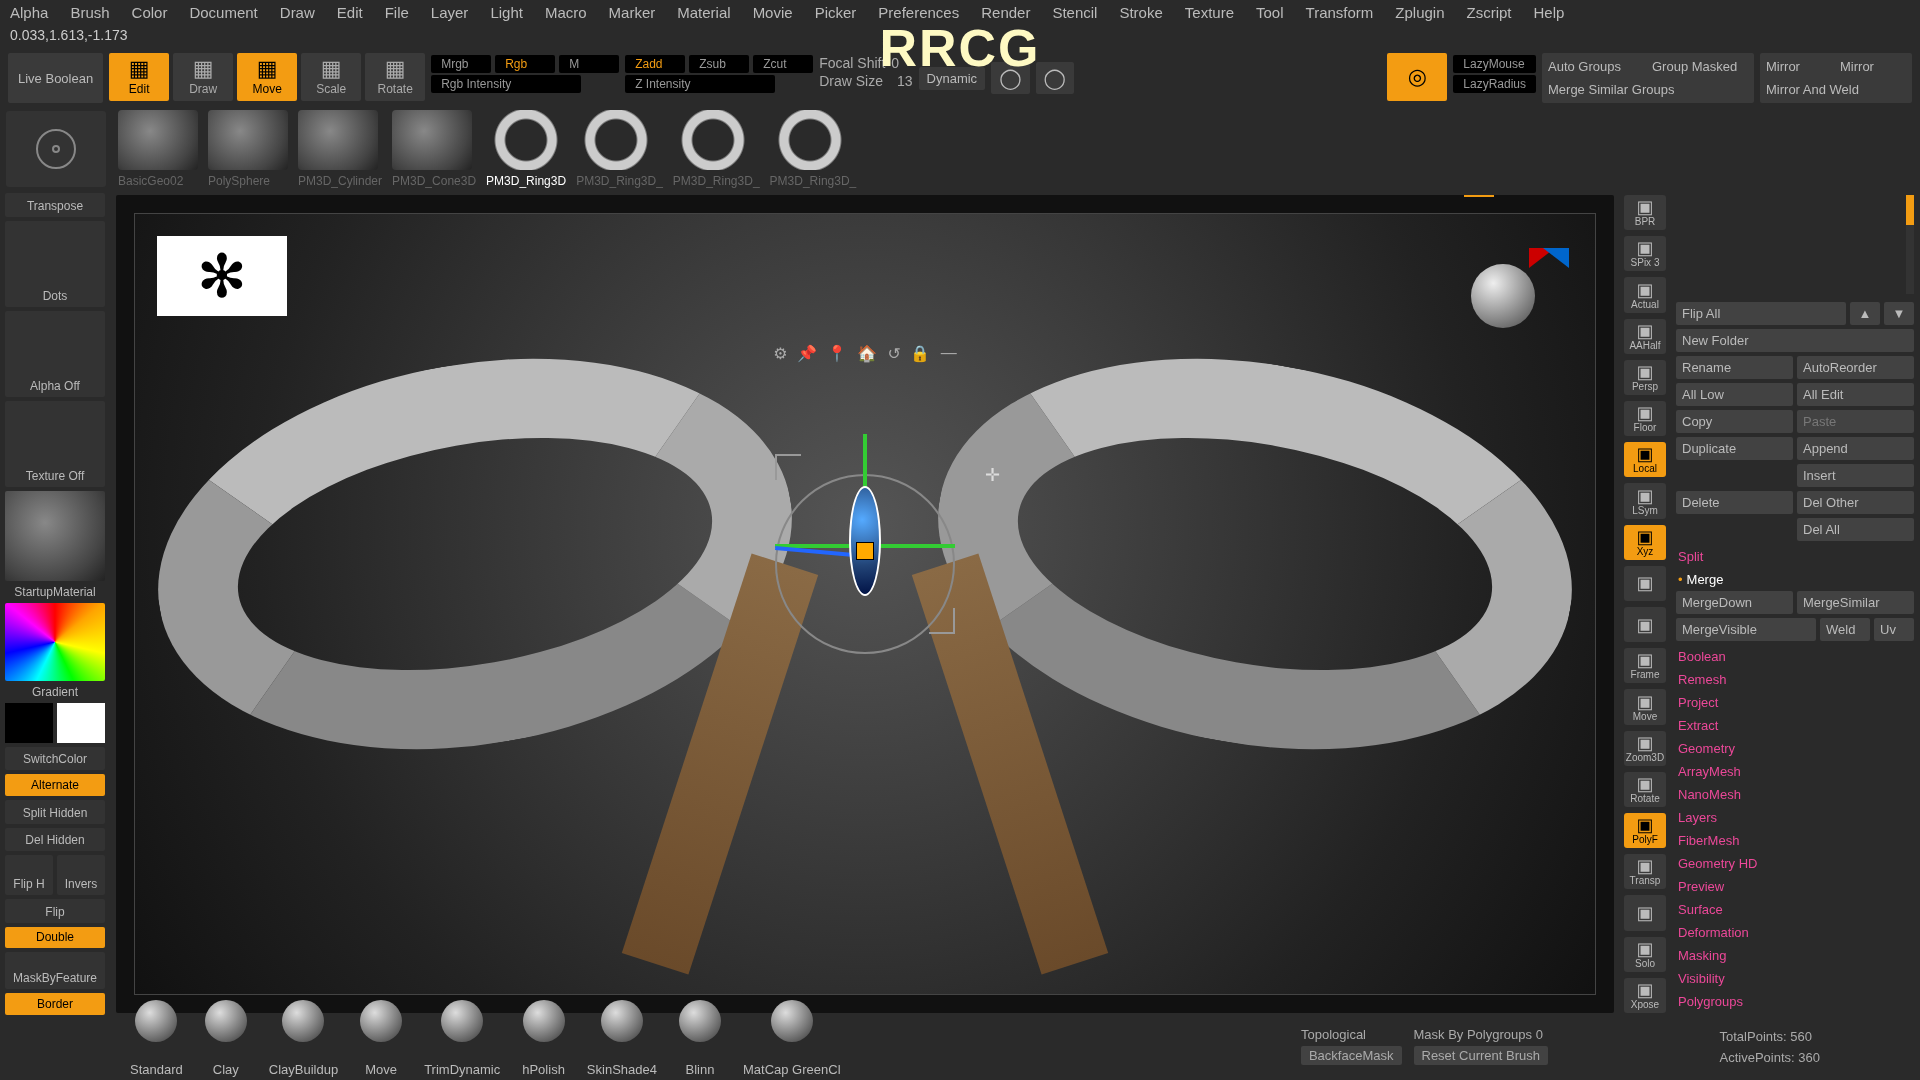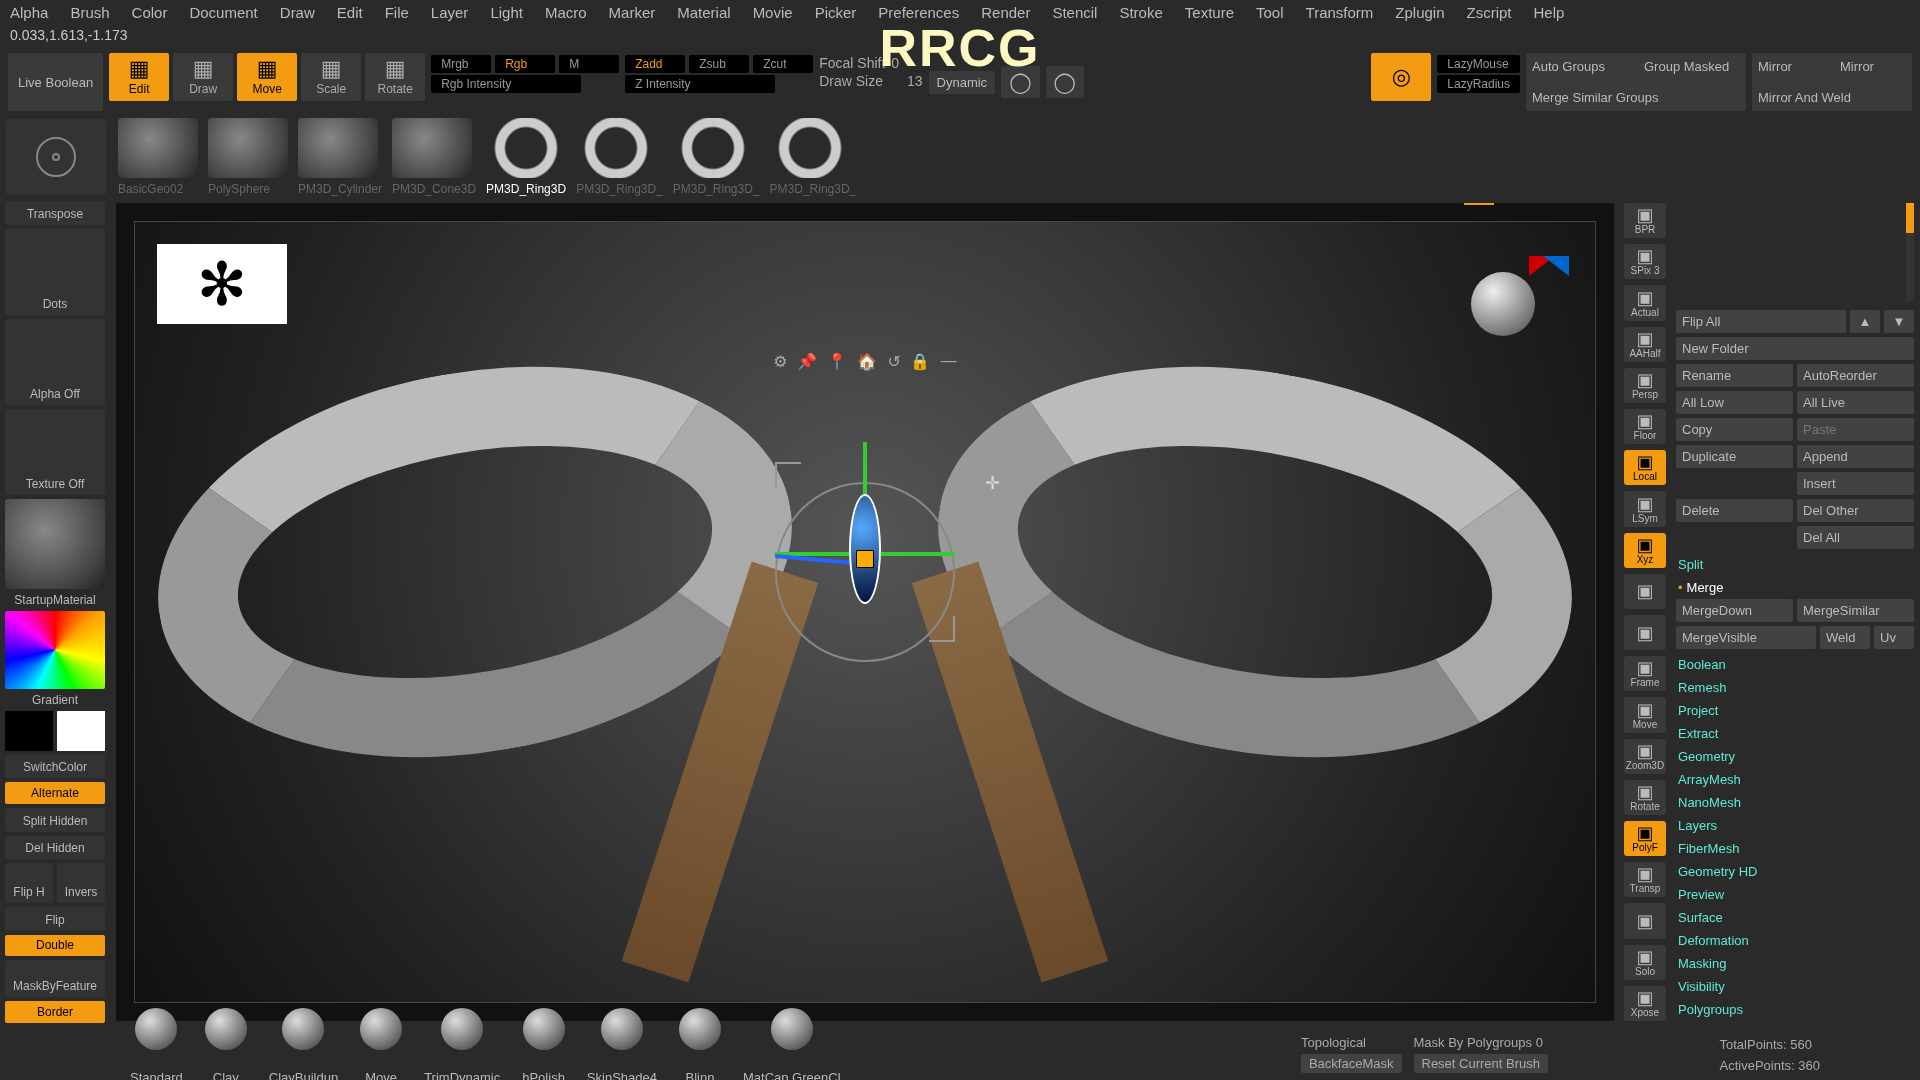--- a/index.html
+++ b/index.html
@@ -17,21 +17,21 @@
 .tb-icon { width: 60px; height: 48px; background: #3a3a3a; display: flex; flex-direction: column; align-items: center; justify-content: center; border-radius: 2px; cursor: pointer; }
 .tb-icon.active { background: #f39c12; color: #000; }
 .tb-icon .glyph { font-size: 22px; line-height: 1; }
 .tb-icon .lbl { font-size: 12px; margin-top: 2px; }
 .spacer { flex: 1; }
 .logo-rrcg { color: #fef9c3; font-size: 52px; font-weight: bold; letter-spacing: 2px; position: absolute; left: 50%; transform: translateX(-50%); top: 18px; z-index: 0; pointer-events: none; }
 .slider-block { display: flex; flex-direction: column; gap: 2px; margin-top: 2px; }
 .slider-row { display: flex; gap: 4px; }
 .slider-lbl { background: #000000; color: #999; font-size: 12px; padding: 2px 10px; border-radius: 2px; min-width: 60px; }
 .slider-lbl.orange { color: #f39c12; }
-.group-box { background: #3a3a3a; display: grid; grid-template-columns: repeat(2,100px); gap: 12px; padding: 4px; border-radius: 2px; }
+.group-box { background: #3a3a3a; display: grid; grid-template-columns: repeat(2,100px); gap: 4px; padding: 4px; border-radius: 2px; }
 .group-box div { font-size: 13px; color: #bbb; padding: 2px; }
 
 
 .subtools-row { display: flex; align-items: center; gap: 10px; padding-left: 118px; height: 80px; }
 .subtool-item { display:flex; flex-direction:column; gap:4px; cursor:pointer; }
 .subtool-thumb { width: 80px; height: 60px; background: radial-gradient(circle at 40% 35%, #888 0%, #444 70%, #222 100%); border-radius: 4px; }
 .subtool-thumb.ring { background: radial-gradient(circle at 50% 50%, transparent 20px, #ccc 22px, #ccc 30px, transparent 32px), #2a2a2a; }
 .subtool-item.active .subtool-lbl { color: #fff; }
 .subtool-lbl { font-size: 12px; color: #666; }
 
@@ -82,21 +82,21 @@
 .ct-btn.active { background:#f39c12;color:#000; }
 .ct-btn .g{font-size:18px;line-height:1;}
 
 
 .right-panel { width: 250px; background:#2a2a2a; display:flex;flex-direction:column; padding:6px; }
 .scroll-spark { height:200px; width:8px; align-self:flex-end; background:linear-gradient(#f39c12 0 30%,#333 30%); margin-bottom:8px; }
 .rp-row { display:flex; gap:4px; margin-bottom:4px; }
 .rp-btn { flex:1; background:#424242; color:#bbb; font-size:13px; padding:4px 6px; border-radius:2px; cursor:pointer; }
 .rp-btn.dim { color:#777; }
 .rp-btn.ico { flex:0 0 30px; text-align:center; }
-.rp-header { color:#5eead4; font-size:13px; padding:4px 2px; cursor:pointer; }
+.rp-header { color:#ec4899; font-size:13px; padding:4px 2px; cursor:pointer; }
 .rp-header.hot { color:#fff; }
 .rp-dot { color:#f39c12; margin-right:4px; }
 
 
 .brush-shelf { display:flex; align-items:flex-end; gap:22px; padding:6px 130px; height: 64px; background:#2a2a2a; position: relative; }
 .brush-item { display:flex; flex-direction:column; align-items:center; gap:20px; cursor:pointer; }
 .brush-ball { width:42px;height:42px;border-radius:50%; background: radial-gradient(circle at 35% 30%, #ddd 0%, #666 70%, #333 100%); }
 .brush-lbl { font-size:13px; color:#bbb; }
 .brush-info { position:absolute; right:372px; top:8px; display:grid; grid-template-columns:auto auto; gap:4px 12px; font-size:13px; }
 .brush-info .btn { background:#424242; padding:2px 8px; border-radius:2px; }
@@ -175,21 +175,21 @@
       <div class="slider-lbl">Zcut</div>
     </div>
     <div class="slider-lbl" style="width:150px">Z Intensity</div>
   </div>
 
   <div class="slider-block">
     <div style="display:flex;gap:6px">
       <span>Focal Shift</span>
       <span>0</span>
     </div>
-    <div style="display:flex;gap:24px">
+    <div style="display:flex;gap:14px">
       <span>Draw Size</span>
       <span>13</span>
     </div>
   </div>
 
   <div class="tb-btn small" style="align-self:center">Dynamic</div>
   <div class="tb-btn small" style="align-self:center;font-size:20px">◯</div>
   <div class="tb-btn small" style="align-self:center;font-size:20px">◯</div>
 
   <div class="spacer"></div>
@@ -406,21 +406,21 @@
     </div>
     <div class="rp-row">
         <div class="rp-btn">New Folder</div>
       </div>
     <div class="rp-row">
       <div class="rp-btn">Rename</div>
       <div class="rp-btn">AutoReorder</div>
     </div>
     <div class="rp-row">
       <div class="rp-btn">All Low</div>
-      <div class="rp-btn">All Live</div>
+      <div class="rp-btn">All Edit</div>
     </div>
     <div class="rp-row">
       <div class="rp-btn">Copy</div>
       <div class="rp-btn dim">Paste</div>
     </div>
     <div class="rp-row">
       <div class="rp-btn">Duplicate</div>
       <div class="rp-btn">Append</div>
     </div>
     <div class="rp-row">

